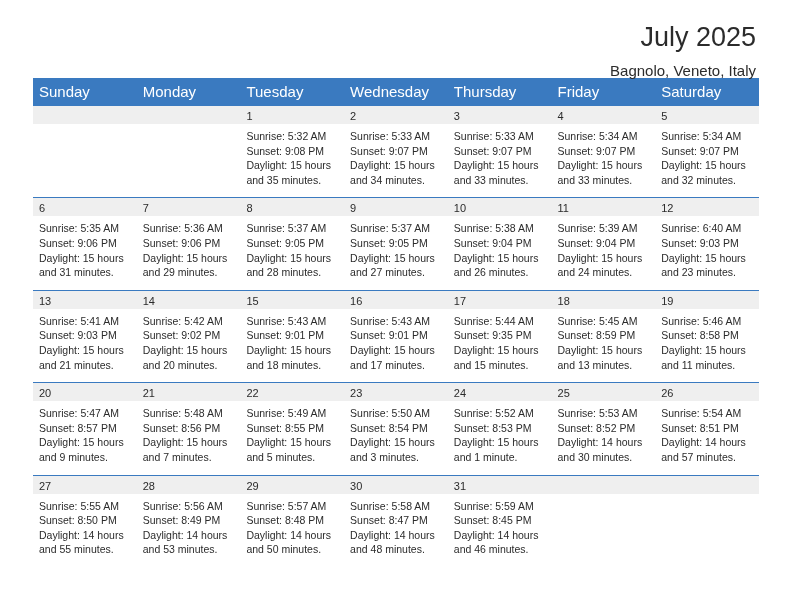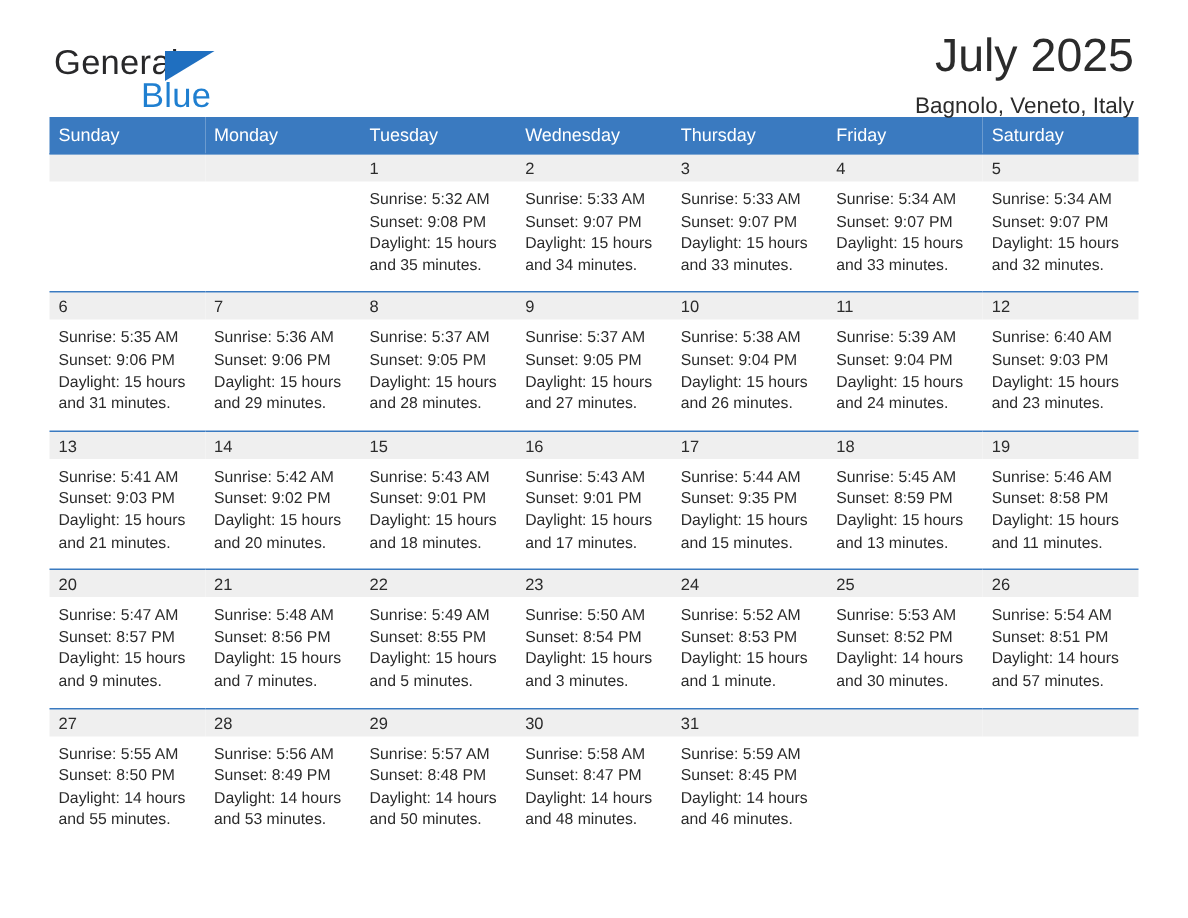--- a/index.html
+++ b/index.html
@@ -62,21 +62,21 @@
     color: #1f7fd0;
     letter-spacing: 0.2px;
   }
   .title-block {
     position: absolute;
     right: 3px;
     top: 20px;
     text-align: right;
   }
   .cal-title {
-    font-size: 31px;
+    font-size: 27px;
     color: #2b2b2b;
     line-height: 34px;
     font-weight: normal;
     margin: 0;
   }
   .cal-subtitle {
     font-size: 15px;
     color: #2b2b2b;
     line-height: 22px;
     margin: 6px 0 13px 0;
@@ -85,21 +85,21 @@
 
   
   .calendar {
     width: 726px;
     border-collapse: collapse;
     table-layout: fixed;
   }
   .calendar th {
     background: #3a7ac0;
     color: #ffffff;
-    font-size: 12px;
+    font-size: 15px;
     font-weight: normal;
     text-align: left;
     padding: 5px 0 5px 6px;
     height: 20px;
     box-sizing: border-box;
   }
   .calendar td {
     vertical-align: top;
     padding: 0;
     border-top: 1px solid #3a7ac0;
@@ -132,25 +132,20 @@
     background: #efefef;
   }
 </style>
 </head>
 <body>
 
 <div class="page">
 
   <div class="header">
 
-    <div class="brand">
-      <span class="brand-general">General</span>
-      <span class="brand-triangle"></span>
-      <span class="brand-blue">Blue</span>
-    </div>
 
     <div class="title-block">
       <h1 class="cal-title">July 2025</h1>
       <h2 class="cal-subtitle">Bagnolo, Veneto, Italy</h2>
     </div>
 
   </div>
 
   <table class="calendar">
     <thead>

